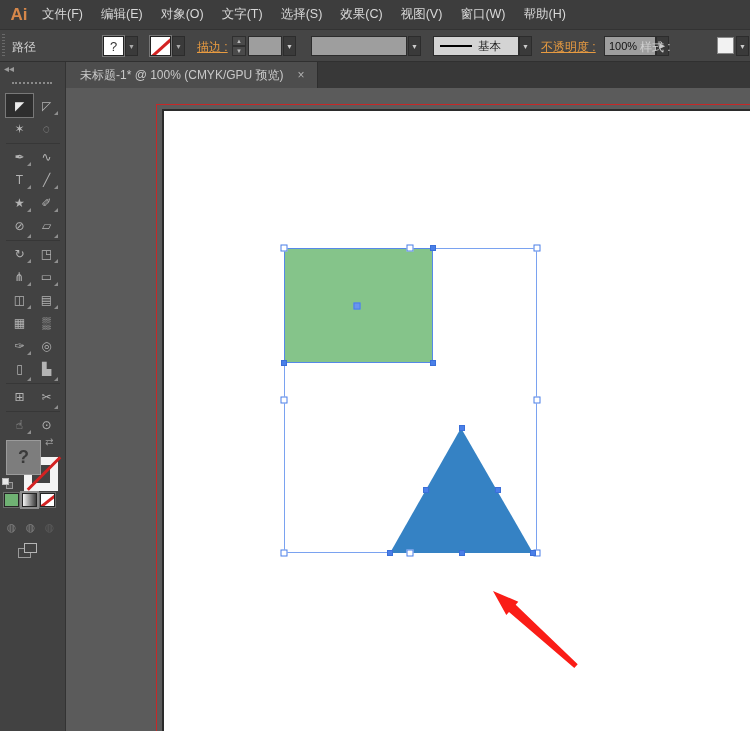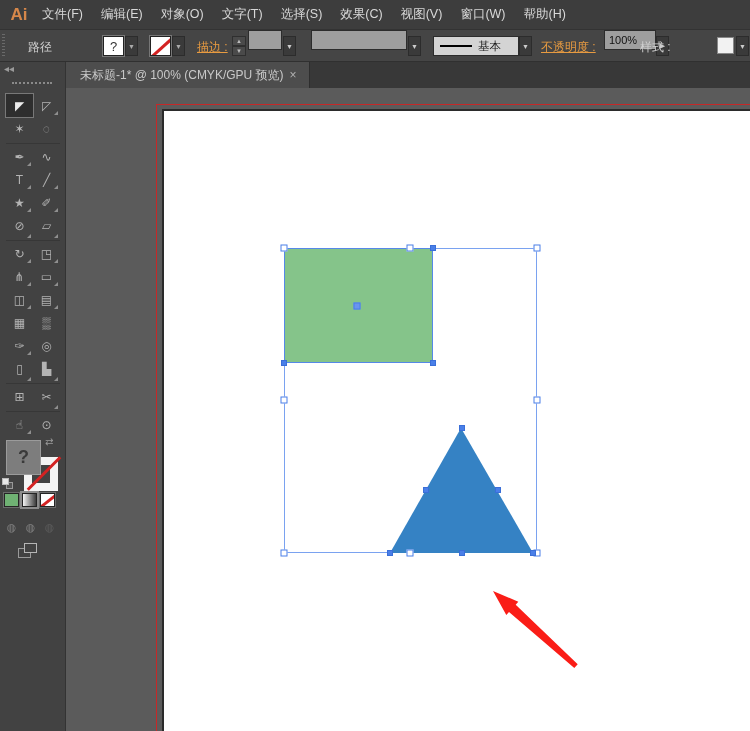--- a/index.html
+++ b/index.html
@@ -33,35 +33,35 @@
   .swatch-box { width:21px; height:20px; background:#fff; border:1px solid #222; outline:1px solid #777;
                 display:flex; align-items:center; justify-content:center; font-size:13px; color:#333;
                 position:relative; overflow:hidden; }
   .dd-btn { width:13px; height:20px; background:#3a3a3a; border:1px solid #2c2c2c; color:#aaa;
             font-size:7px; display:flex; align-items:center; justify-content:center; margin-left:1px; }
   .red-slash { position:absolute; left:-3px; top:9px; width:28px; height:2.5px; background:#d32222;
                transform:rotate(-42deg); }
   .stepper { position:absolute; left:232px; top:6px; width:14px; height:20px; display:flex; flex-direction:column; }
   .step-btn { flex:1; background:#4a4a4a; border:1px solid #2f2f2f; color:#bbb; font-size:6px;
               display:flex; align-items:center; justify-content:center; }
-  .field { position:absolute; top:0; height:20px; background:#9e9e9e; border:1px solid #2c2c2c;
+  .field { position:absolute; top:6px; height:20px; background:#9e9e9e; border:1px solid #2c2c2c;
            font-size:11px; color:#111; padding:3px 4px; }
   .style-preview { position:absolute; left:433px; top:6px; width:86px; height:20px; background:#d4d4d4;
                    border:1px solid #2c2c2c; display:flex; align-items:center; gap:6px; padding:0 6px;
                    font-size:11.5px; color:#1a1a1a; }
   .style-line { width:32px; height:2px; background:#000; }
   .arrow-btn { position:absolute; top:6px; width:13px; height:20px; background:#3a3a3a; border:1px solid #2c2c2c;
                color:#ccc; font-size:7px; display:flex; align-items:center; justify-content:center; }
   .mini-swatch { position:absolute; left:717px; top:7px; width:17px; height:17px; background:#f2f2f2;
                  border:1px solid #888; }
 
   
   .tabbar { position:absolute; left:66px; top:62px; width:684px; height:26px; background:#383838; }
   .doc-tab { position:absolute; left:0; top:0; height:26px; background:#4d4d4d; border-right:1px solid #2e2e2e;
-             display:flex; align-items:center; gap:4px; padding:0 10px 0 14px; }
+             display:flex; align-items:center; gap:12px; padding:0 10px 0 14px; }
   .doc-tab-title { font-size:12px; color:#c9c9c9; white-space:nowrap; }
   .tab-close { color:#b0b0b0; font-size:12px; padding:0 2px; }
 
   
   .toolbox { position:absolute; left:0; top:62px; width:66px; height:669px; background:#424242;
              border-right:1px solid #333; }
   .tb-collapse { position:absolute; left:4px; top:1px; color:#9a9a9a; font-size:10px; }
   .tb-grip { position:absolute; left:12px; top:20px; width:40px; border-top:2px dotted #8a8a8a; }
   .tools { position:absolute; left:6px; top:32px; width:54px; display:grid; grid-template-columns:27px 27px; }
   .tool { height:23px; display:flex; align-items:center; justify-content:center; position:relative; cursor:default; }
@@ -137,21 +137,21 @@
         <span class="menu-item">选择(S)</span>
         <span class="menu-item">效果(C)</span>
         <span class="menu-item">视图(V)</span>
         <span class="menu-item">窗口(W)</span>
         <span class="menu-item">帮助(H)</span>
       </div>
   </div>
 
   <div class="controlbar">
     <div class="cb-grip"></div>
-    <span class="cb-label" style="left:28px">路径</span>
+    <span class="cb-label" style="left:12px">路径</span>
 
     <div class="swatch-group" style="left:103px">
       <span class="swatch-box">?</span>
       <span class="dd-btn">▼</span>
     </div>
     <div class="swatch-group" style="left:150px">
       <span class="swatch-box">
           <span class="red-slash"></span>
         </span>
       <span class="dd-btn">▼</span>

